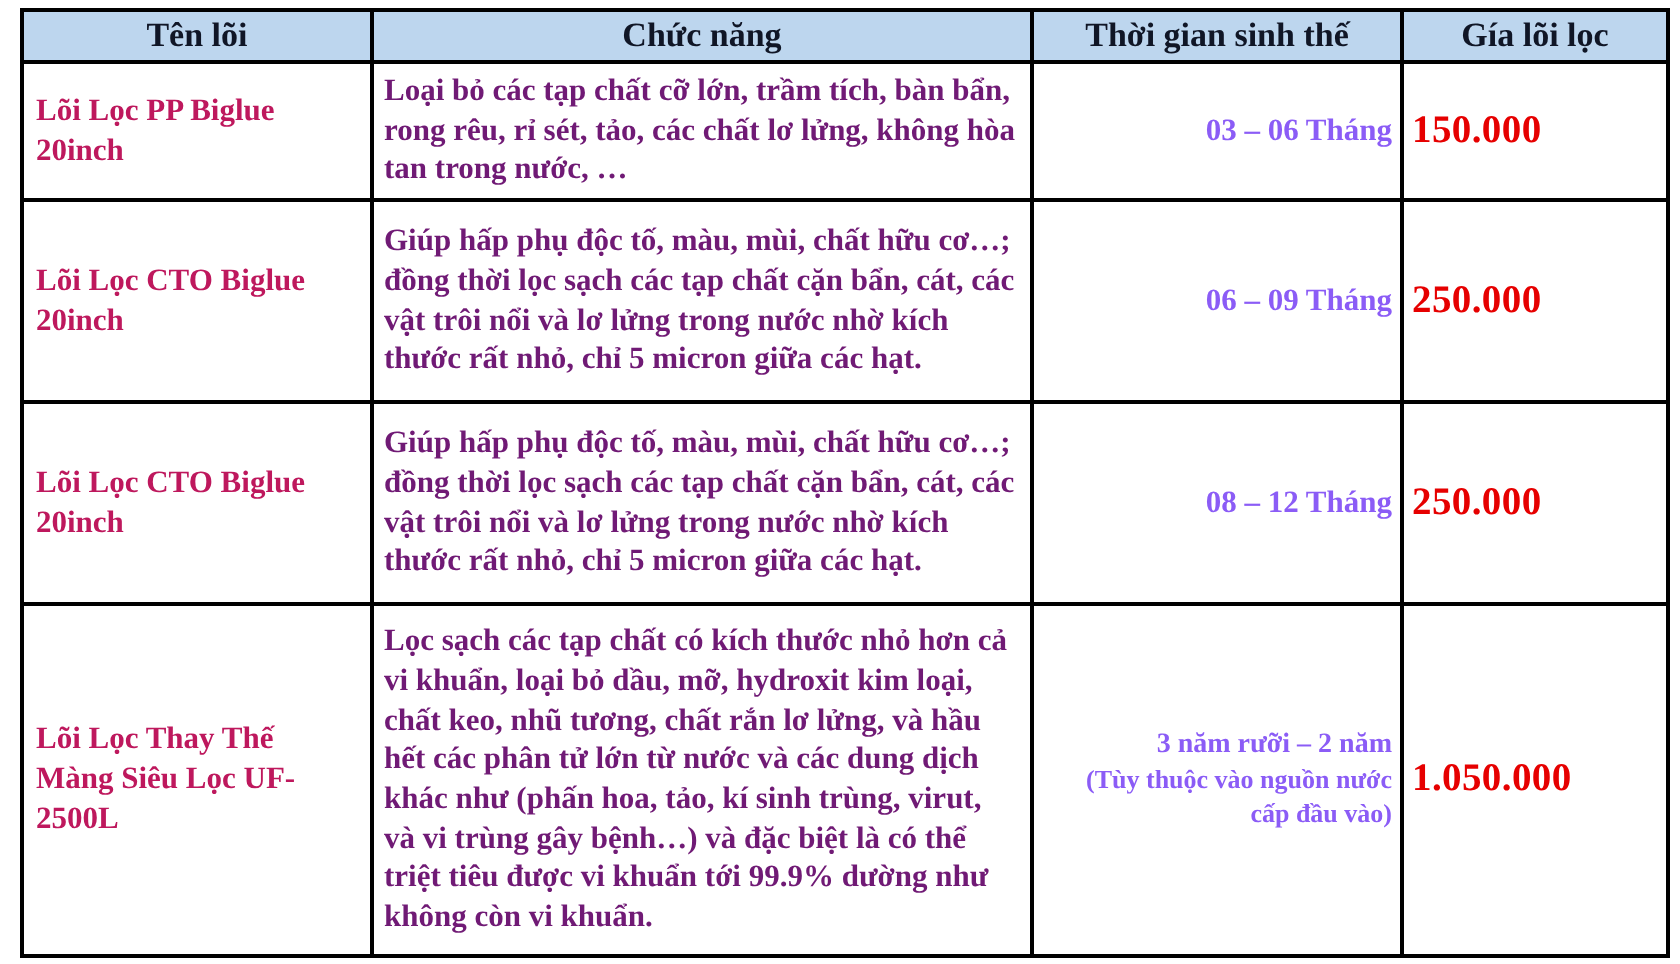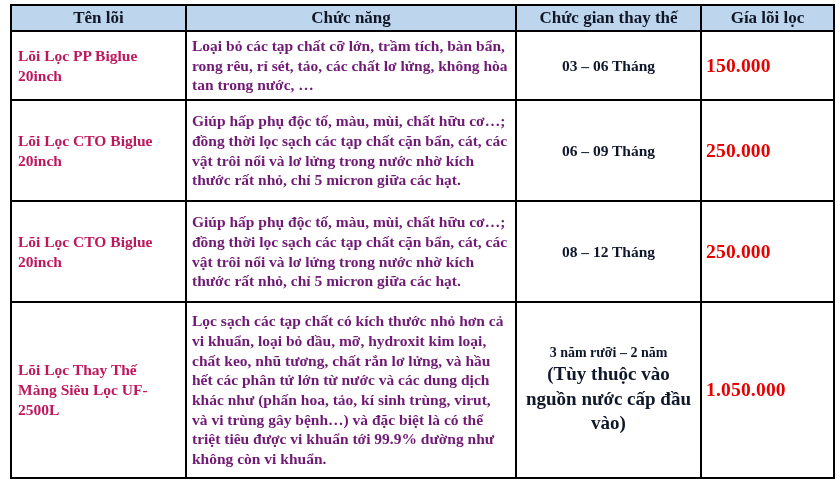--- a/index.html
+++ b/index.html
@@ -37,28 +37,28 @@
   }
   td.cell-function {
     text-align: left;
     font-size: 15.5px;
     line-height: 1.27;
     color: #701a75;
     padding: 2px 5px 2px 5px;
     vertical-align: middle;
   }
   td.cell-time {
-    text-align: center;
+    text-align: right;
     font-size: 15.5px;
-    color: #0f172a;
+    color: #8b5cf6;
     padding: 2px 4px;
     border-radius: 16px;
   }
   td.cell-time .time-note {
-    font-size: 19px;
+    font-size: 13px;
     line-height: 1.3;
   }
   tr.row-uf td.cell-time .time-main { font-size: 14px; line-height: 1.3; }
   td.cell-price {
     text-align: left;
     font-size: 19.5px;
     color: #e60000;
     padding: 2px 4px;
     letter-spacing: 0.2px;
   }
@@ -75,21 +75,21 @@
     <colgroup>
       <col style="width:175px">
       <col style="width:330px">
       <col style="width:185px">
       <col style="width:133px">
     </colgroup>
     <thead>
       <tr>
         <th>Tên lõi</th>
         <th>Chức năng</th>
-        <th>Chức gian thay thế</th>
+        <th>Thời gian sinh thế</th>
         <th>Gía lõi lọc</th>
       </tr>
     </thead>
     <tbody>
       <tr class="row-1">
         <td class="cell-name">Lõi Lọc PP Biglue 20inch</td>
         <td class="cell-function">Loại bỏ các tạp chất cỡ lớn, trầm tích, bàn bẩn, rong rêu, rỉ sét, tảo, các chất lơ lửng, không hòa tan trong nước, …</td>
         <td class="cell-time">
           <div class="time-main">03 – 06 Tháng</div>
           <div class="time-note"></div>

